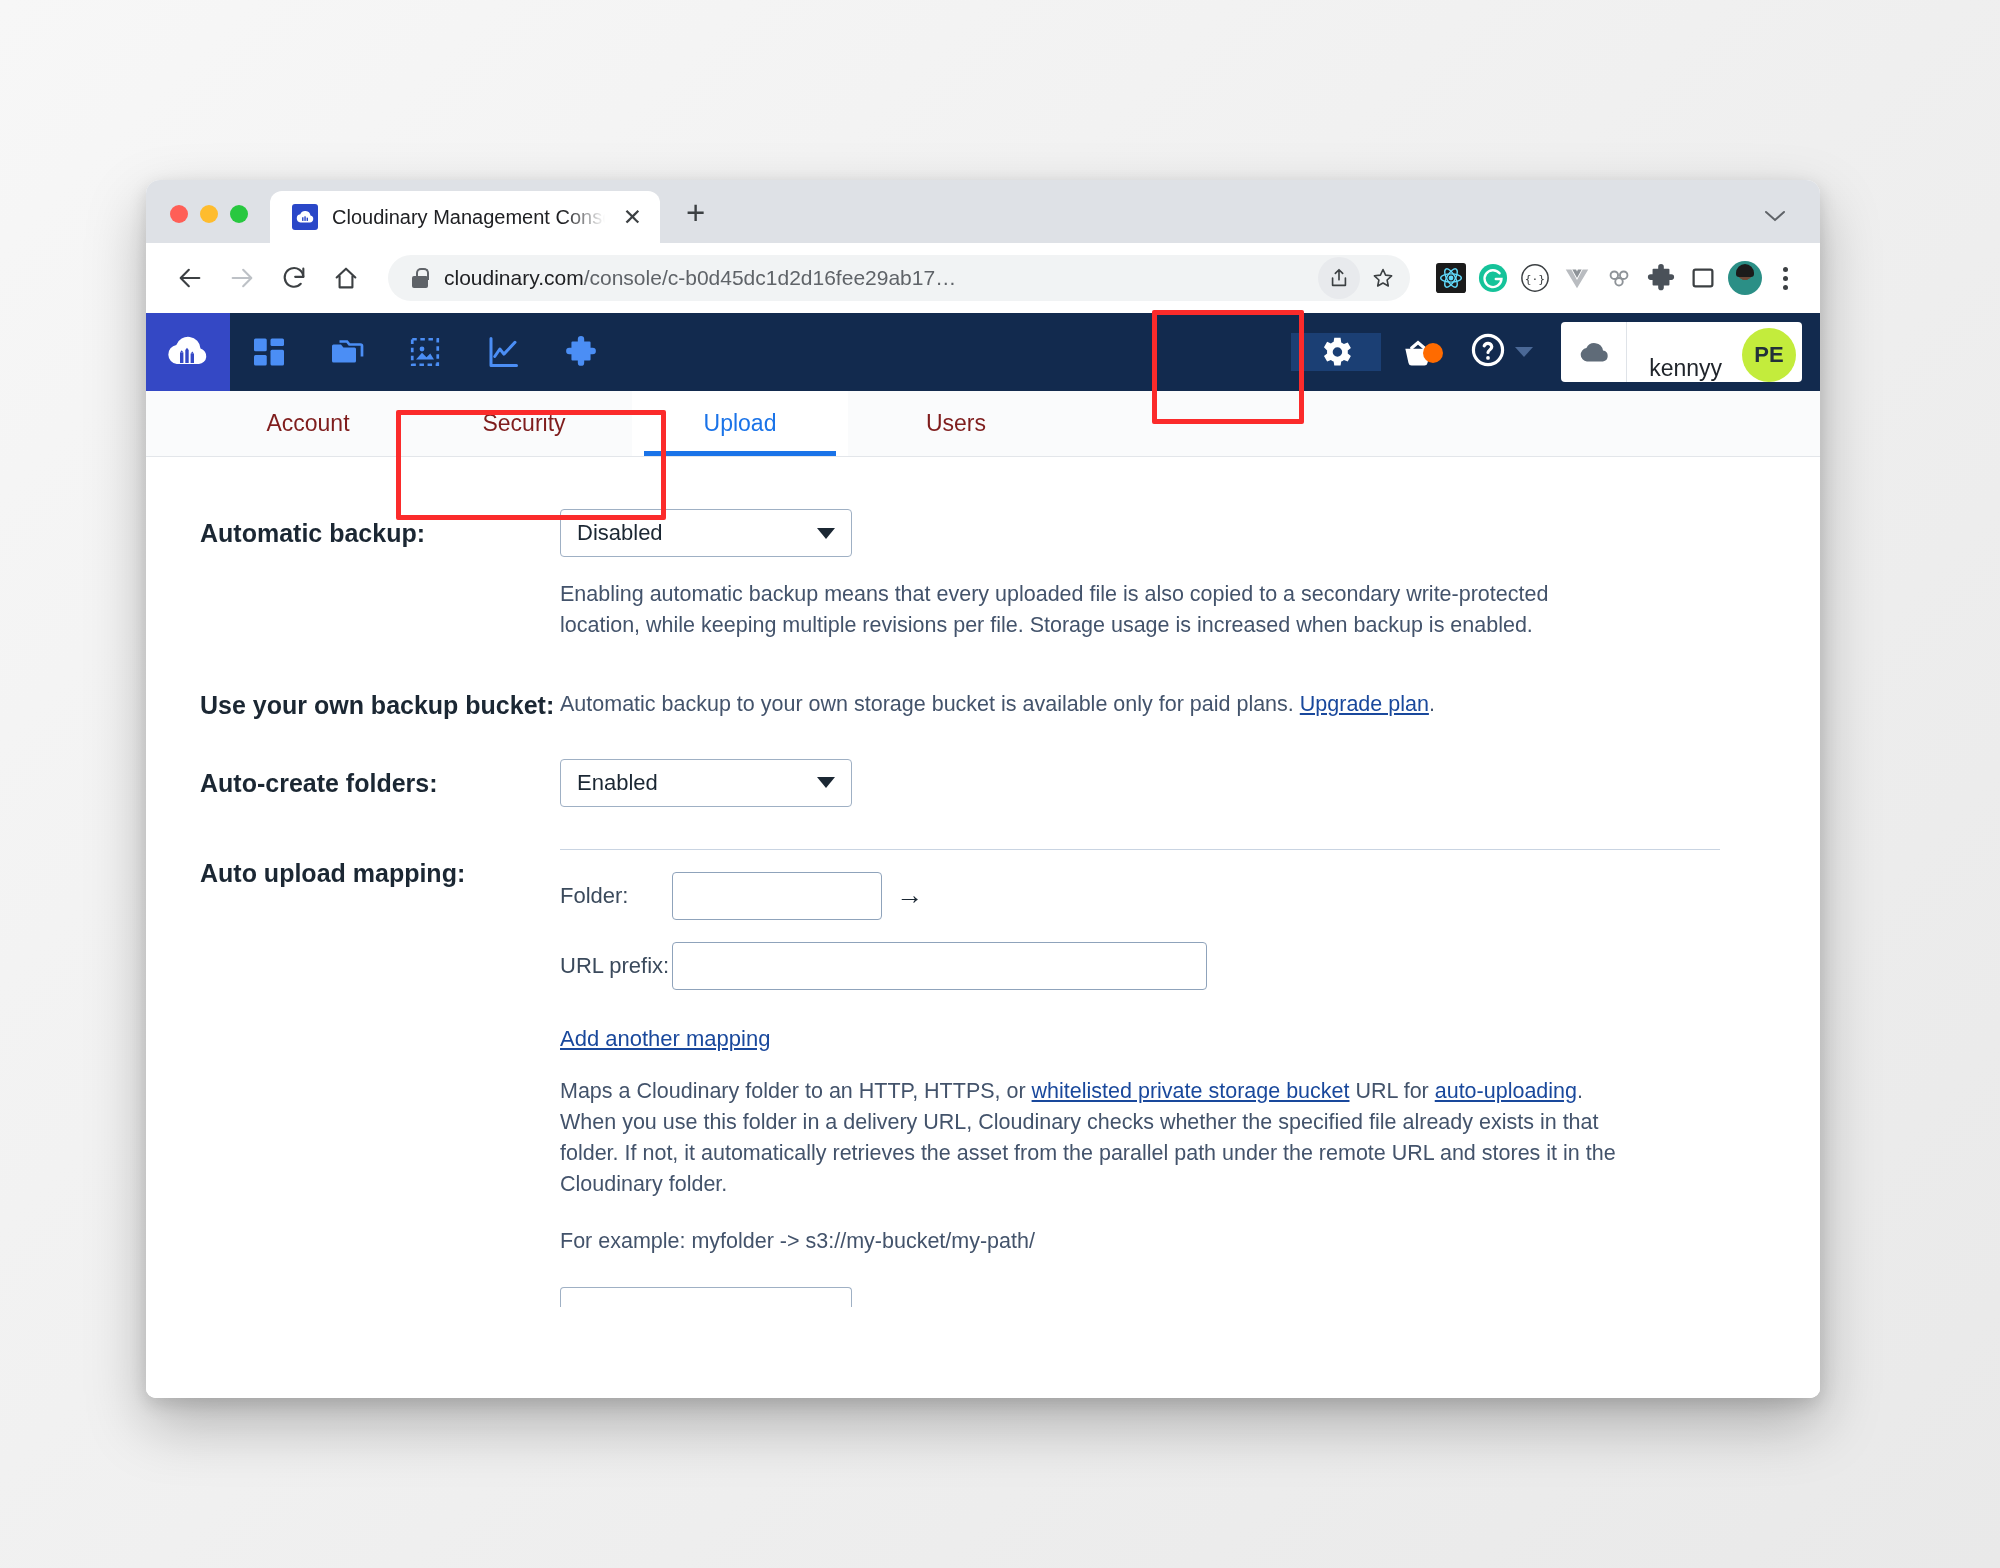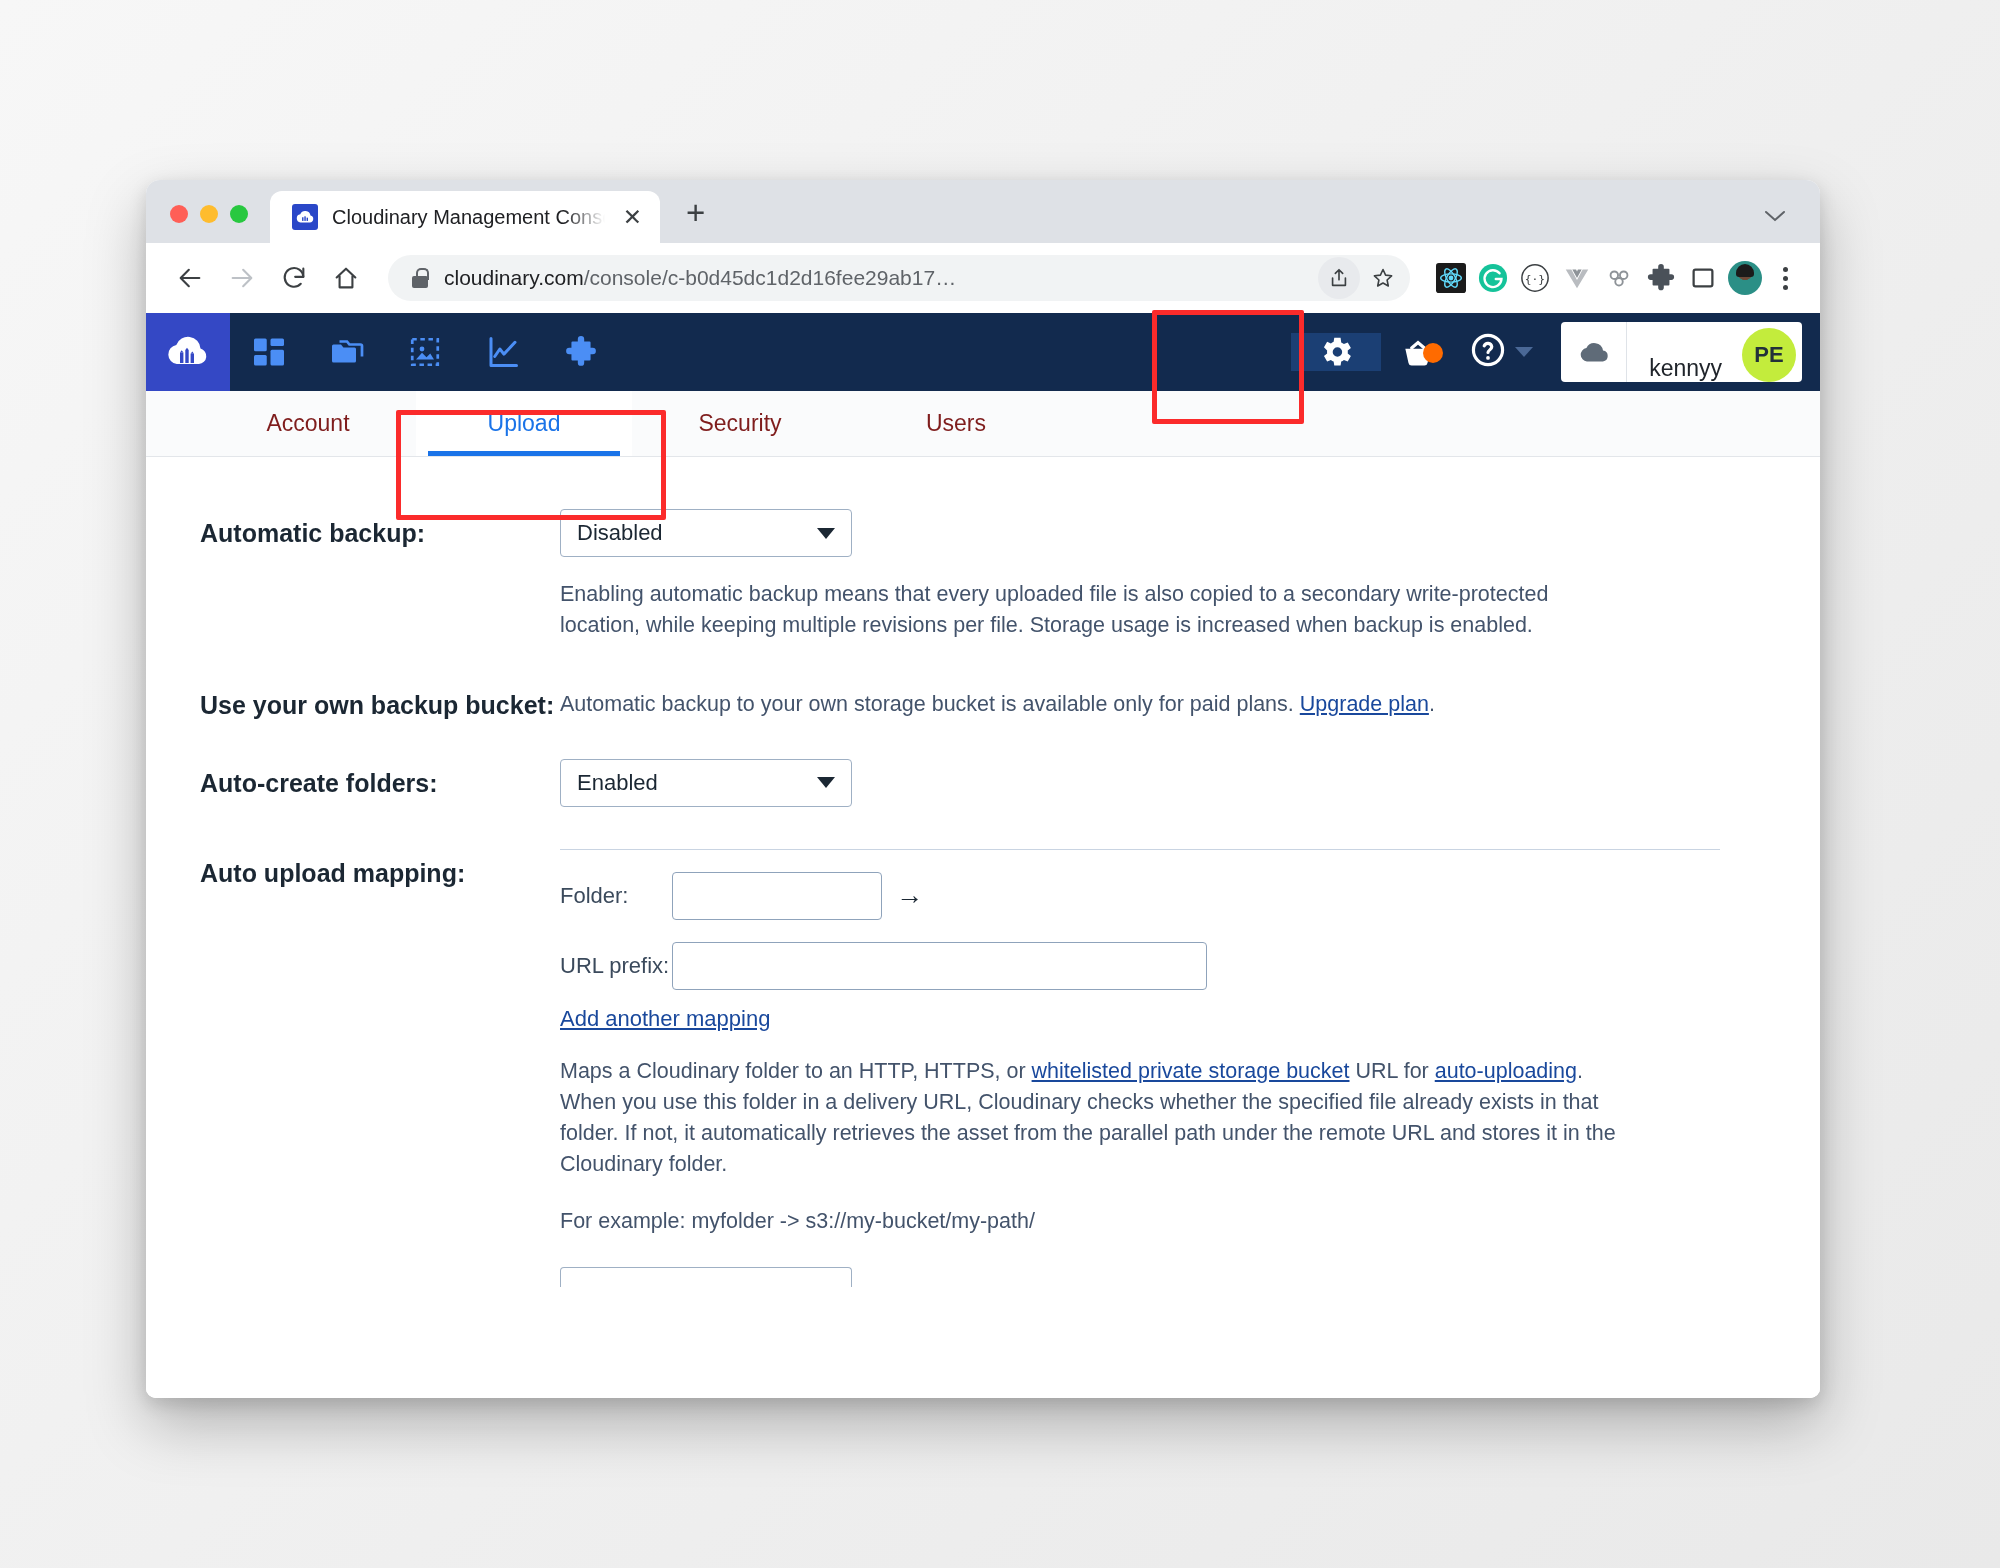--- a/index.html
+++ b/index.html
@@ -436,22 +436,22 @@
                 </svg>
             </span>
             <span class="cp-name">kennyy</span>
             <span class="cp-avatar">PE</span>
           </div>
         </div>
       </div>
 
       <div class="tabs">
         <div class="tab-item">Account</div>
+        <div class="tab-item">Security</div>
         <div class="tab-item active">Upload</div>
-        <div class="tab-item">Security</div>
         <div class="tab-item">Users</div>
       </div>
 
       <div class="content">
 
         <div class="row">
           <div class="row-label">Automatic backup:</div>
           <div class="row-field">
             <div class="select">
               <span>Disabled</span>
@@ -487,21 +487,21 @@
               <div class="field-label">Folder:</div>
               <input class="txt folder" type="text" value="" placeholder="" style="">
               <span class="arrow">→</span>
             </div>
 
             <div class="field-row">
               <div class="field-label">URL prefix:</div>
               <input class="txt urlprefix" type="text" value="" placeholder="" style="">
             </div>
 
-            <div style="margin-top:16px;">
+            <div style="margin-top:36px;">
               <a class="lnk" href="#" style="font-size:22px;">Add another mapping</a>
             </div>
 
             <div class="hint" style="margin-top:24px;max-width:1070px;"><span>Maps a Cloudinary folder to an HTTP, HTTPS, or </span><a class="lnk" href="#">whitelisted private storage bucket</a><span> URL for </span><a class="lnk" href="#">auto-uploading</a><span>. When you use this folder in a delivery URL, Cloudinary checks whether the specified file already exists in that folder. If not, it automatically retrieves the asset from the parallel path under the remote URL and stores it in the Cloudinary folder.</span></div>
 
             <div class="hint" style="margin-top:26px;">For example: myfolder -&gt; s3://my-bucket/my-path/</div>
 
             <div class="cutoff"></div>
           </div>
         </div>

